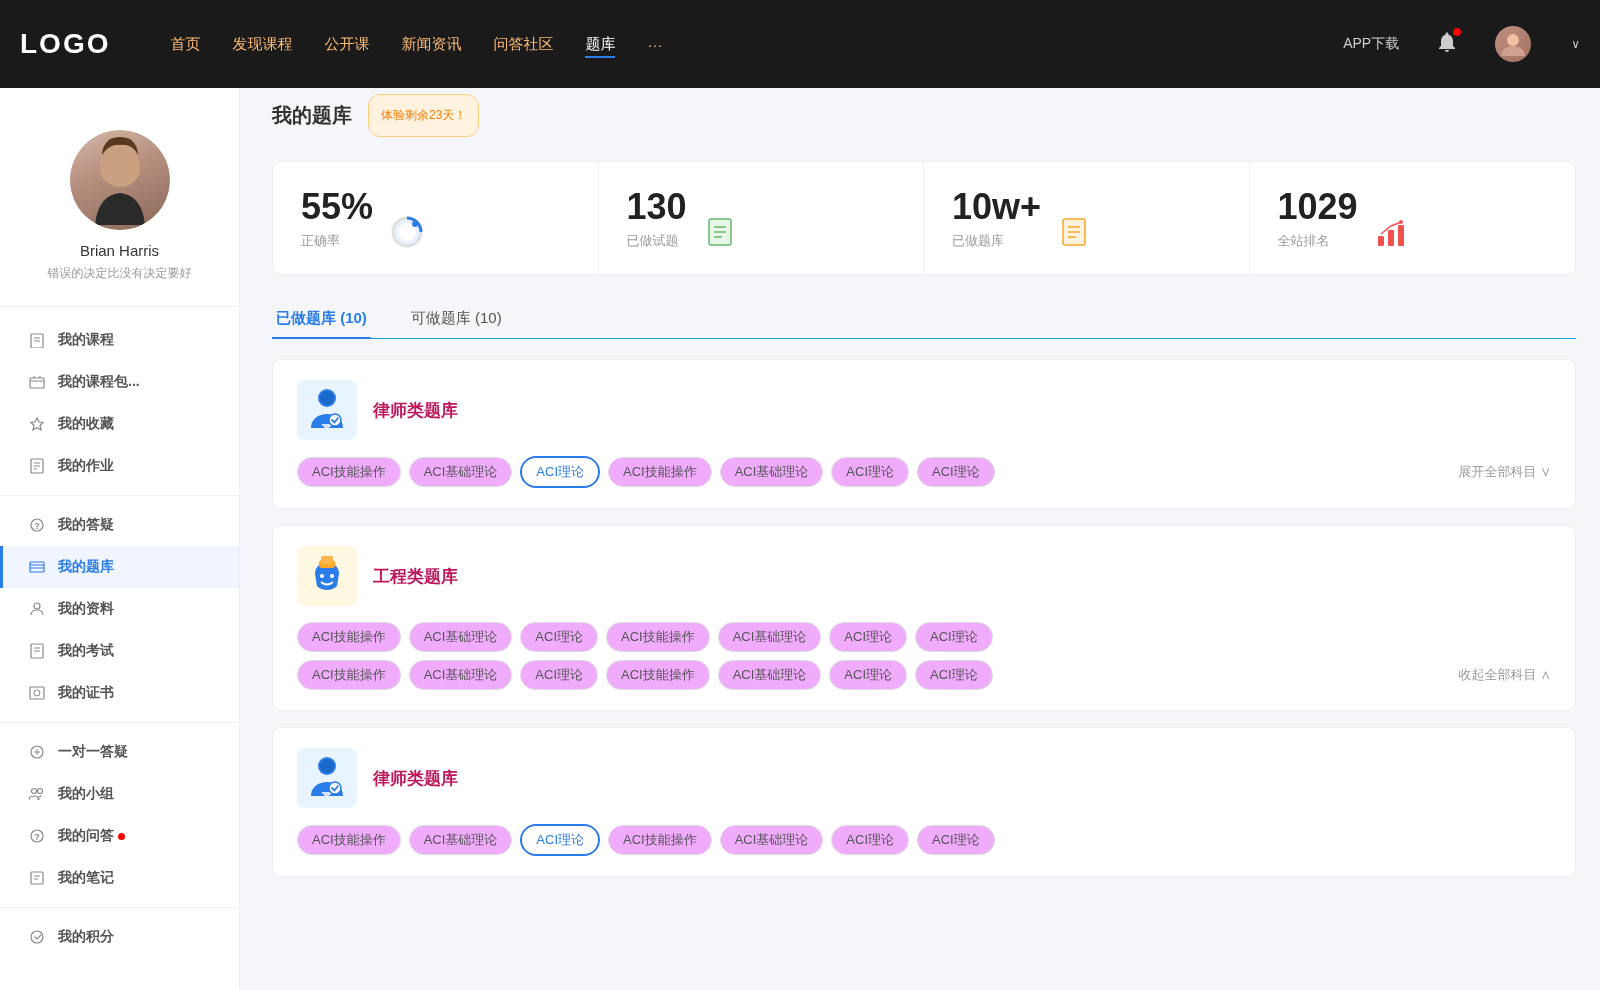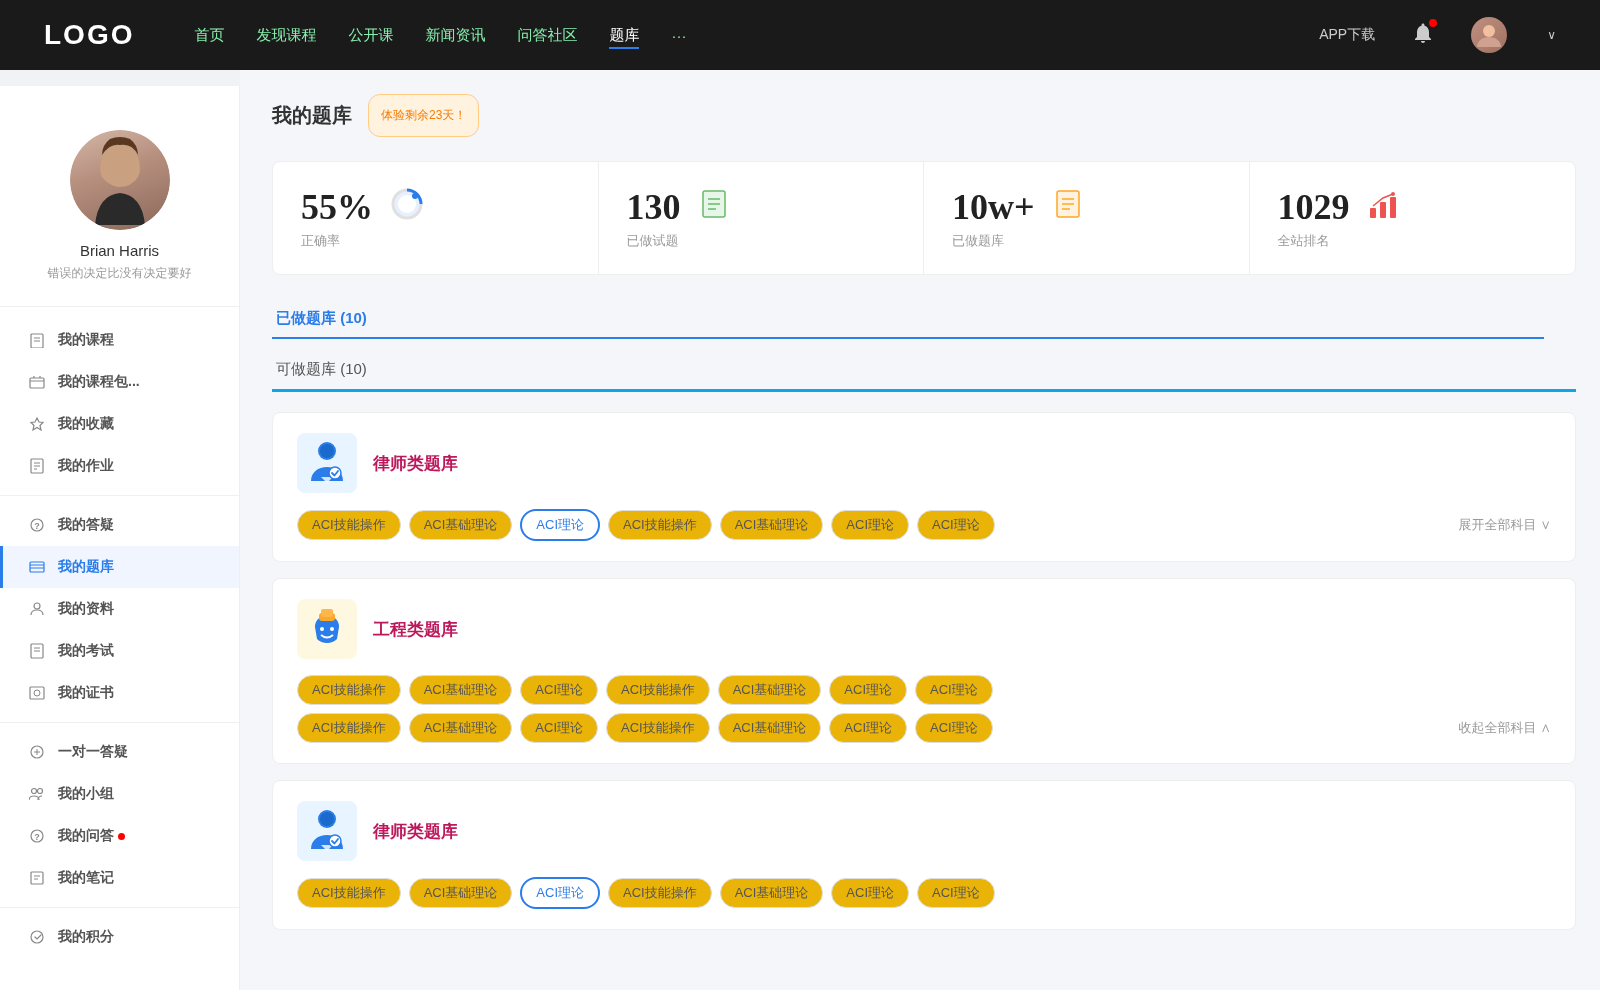--- a/index.html
+++ b/index.html
@@ -1,22 +1,22 @@
 <!DOCTYPE html>
 <html><head>
   <meta charset="utf-8">
   <style>
     * { box-sizing: border-box; margin: 0; padding: 0; }
     body { font-family: -apple-system, BlinkMacSystemFont, 'PingFang SC', 'Microsoft YaHei', sans-serif; background: #f0f2f5; min-height: 990px; }
 
     
-    .header { background: #1a1a1a; height: 70px; display: flex; align-items: center; padding: 0 44px; position: fixed; top: 0; left: 0; right: 0; z-index: 100; }
+    .header { background: #1a1a1a; height: 88px; display: flex; align-items: center; padding: 0 20px; position: fixed; top: 0; left: 0; right: 0; z-index: 100; }
     .header-logo { color: white; font-size: 28px; font-weight: bold; letter-spacing: 2px; margin-right: 60px; }
     .header-nav { display: flex; align-items: center; gap: 32px; flex: 1; }
-    .header-nav-item { color: #86efac; font-size: 15px; cursor: pointer; padding: 4px 0; text-decoration: none; }
+    .header-nav-item { color: #fdba74; font-size: 15px; cursor: pointer; padding: 4px 0; text-decoration: none; }
     .header-nav-item.active { color: white; border-bottom: 2px solid #2b7de9; padding-bottom: 2px; }
     .header-right { display: flex; align-items: center; gap: 36px; margin-left: auto; }
     .header-app { color: #ccc; font-size: 14px; cursor: pointer; }
     .header-bell { position: relative; cursor: pointer; }
     .bell-icon { width: 24px; height: 24px; fill: #ccc; }
     .bell-dot { position: absolute; top: -2px; right: -2px; width: 8px; height: 8px; background: red; border-radius: 50%; }
     .header-avatar { width: 36px; height: 36px; border-radius: 50%; background: #888; overflow: hidden; cursor: pointer; }
     .avatar-img { width: 100%; height: 100%; object-fit: cover; background: linear-gradient(135deg, #d4a0a0, #c07060); }
     .header-arrow { color: #ccc; font-size: 12px; margin-left: 4px; cursor: pointer; }
 
@@ -41,38 +41,38 @@
     
     .content { margin-left: 240px; flex: 1; padding: 24px 24px 24px 32px; background: #f5f6fa; }
 
     
     .page-header { display: flex; align-items: center; gap: 16px; margin-bottom: 24px; }
     .page-title { font-size: 20px; font-weight: 600; color: #333; }
     .trial-badge { background: #fff3e0; color: #f57c00; font-size: 12px; padding: 12px 12px; border-radius: 12px; border: 1px solid #ffcc80; }
 
     
     .stats-row { display: grid; grid-template-columns: repeat(4, 1fr); gap: 0; background: white; border-radius: 8px; margin-bottom: 24px; border: 1px solid #eee; }
-    .stat-item { padding: 24px 28px; display: flex; align-items: flex-start; gap: 16px; border-right: 1px solid #eee; font-family: Liberation Serif, serif; }
+    .stat-item { padding: 24px 28px; display: flex; align-items: flex-end; gap: 16px; border-right: 1px solid #eee; }
     .stat-item:last-child { border-right: none; }
     .stat-value { font-size: 36px; font-weight: 700; color: #222; }
     .stat-label { font-size: 13px; color: #999; margin-top: 4px; }
     .stat-icon { width: 36px; height: 36px; display: flex; align-items: center; justify-content: center; font-size: 24px; }
 
     
-    .tabs { display: flex; gap: 12px; margin-bottom: 20px; border-bottom: 3px solid #0ea5e9; flex-direction: column; }
+    .tabs { display: flex; gap: 4px; margin-bottom: 20px; border-bottom: 1px solid #0ea5e9; }
     .tab { padding: 10px 4px; margin-right: 32px; font-size: 15px; cursor: pointer; color: #555; position: relative; }
     .tab.active { color: #2b7de9; font-weight: 600; }
     .tab.active::after { content: ''; position: absolute; bottom: -1px; left: 0; right: 0; height: 2px; background: #2b7de9; }
 
     
     .qbank-card { background: white; border-radius: 8px; margin-bottom: 16px; padding: 20px 24px; border: 1px solid #eee; }
     .qbank-header { display: flex; align-items: center; margin-bottom: 16px; }
     .qbank-icon { width: 60px; height: 60px; background: #e8f4ff; border-radius: 8px; display: flex; align-items: center; justify-content: center; margin-right: 16px; flex-shrink: 0; }
     .qbank-title { font-size: 17px; font-weight: 600; color: #be185d; }
-    .tag { padding: 5px 14px; border-radius: 16px; font-size: 13px; cursor: pointer; border: 1px solid #ddd; color: #555; background: #eab308; }
+    .tag { padding: 5px 14px; border-radius: 16px; font-size: 13px; cursor: pointer; border: 1px solid #ddd; color: #555; background: #f0abfc; }
     .tag.active { border: 2px solid #2b7de9; color: #2b7de9; background: white; }
     .expand-btn { margin-left: auto; font-size: 13px; color: #999; cursor: pointer; white-space: nowrap; }
   </style>
 </head>
 <body>
 
 <header class="header">
   <div class="header-logo">LOGO</div>
   <nav class="header-nav">
     <a class="header-nav-item">首页</a>

